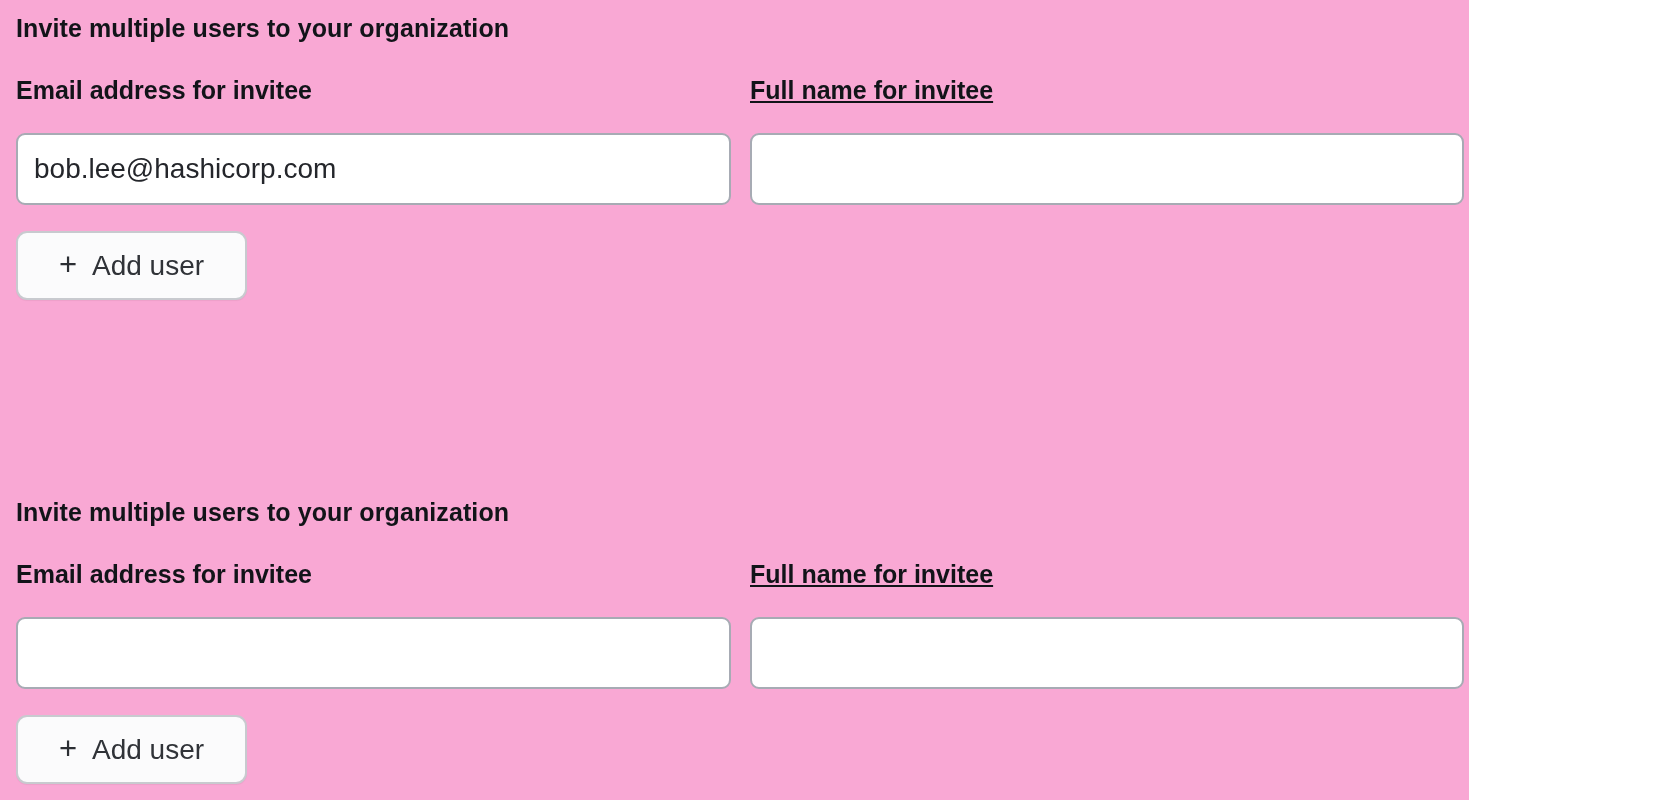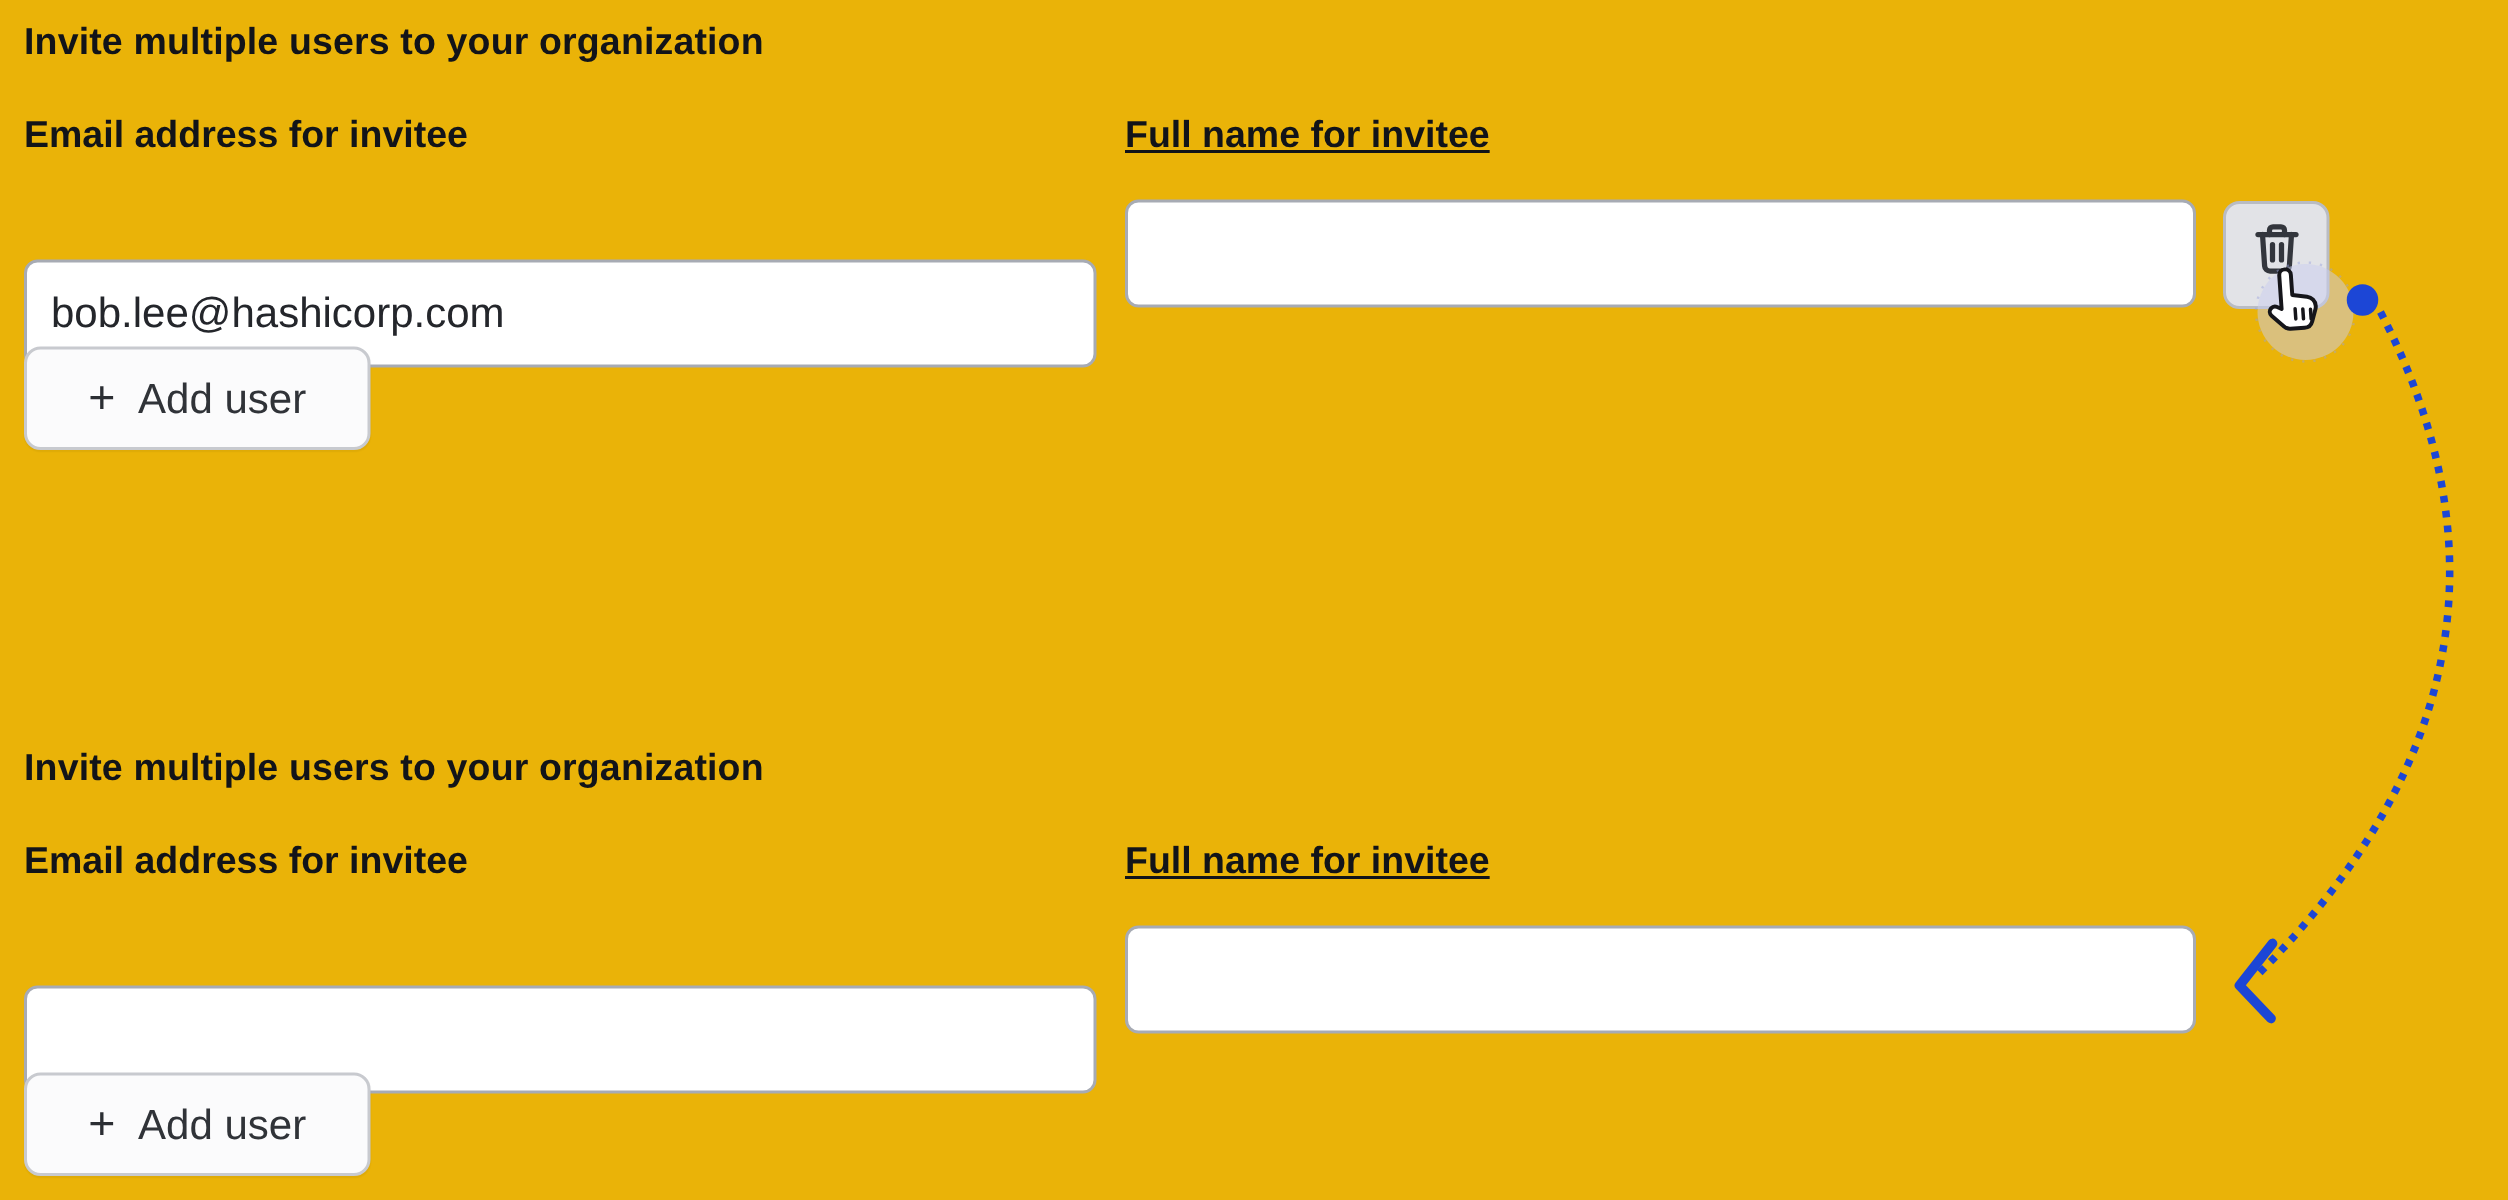--- a/index.html
+++ b/index.html
@@ -1,36 +1,36 @@
 <!DOCTYPE html>
 <html><head>
 <meta charset="utf-8">
 <style>
   html,body{margin:0;padding:0;background:#ffffff;}
   .canvas{
-    position:relative;width:1672px;height:800px;background:#eab308;overflow:hidden;
+    position:relative;width:1469px;height:800px;background:#f9a8d4;overflow:hidden;
     font-family:"Liberation Sans",sans-serif;color:#15171c;
   }
   .form-section{position:absolute;left:0;width:1672px;height:484px;}
   .fs-title{
     position:absolute;left:16px;top:14px;font-size:25px;font-weight:700;
     letter-spacing:.1px;color:#121419;white-space:nowrap;
   }
   .field-label{
     position:absolute;top:76px;font-size:25px;font-weight:700;color:#121419;white-space:nowrap;
   }
   .label-email{left:16px;text-align:center;}
   .label-name{left:750px;text-decoration:underline;}
   .text-input{
     position:absolute;top:133px;height:72px;box-sizing:border-box;
     border:2px solid #a7abb4;border-radius:9px;background:#ffffff;
     font-family:"Liberation Sans",sans-serif;font-size:28px;color:#24262b;
     padding:0 16px;outline:none;
   }
-  .input-email{left:16px;width:715px;margin-top:40px;}
+  .input-email{left:16px;width:715px;}
   .input-name{left:750px;width:714px;}
   .add-btn{
     position:absolute;left:16px;top:231px;width:231px;height:69px;box-sizing:border-box;
     border:2px solid #c8cacf;border-radius:11px;background:#fbfbfc;
     display:flex;align-items:center;justify-content:center;gap:15px;
     font-family:"Liberation Sans",sans-serif;font-size:28px;color:#303338;
     box-shadow:0 1px 1px rgba(20,22,28,0.05);cursor:pointer;
   }
   .plus-glyph{font-size:31px;font-weight:400;color:#2b2e33;line-height:1;margin-top:-2px;}
   .trash-btn{

